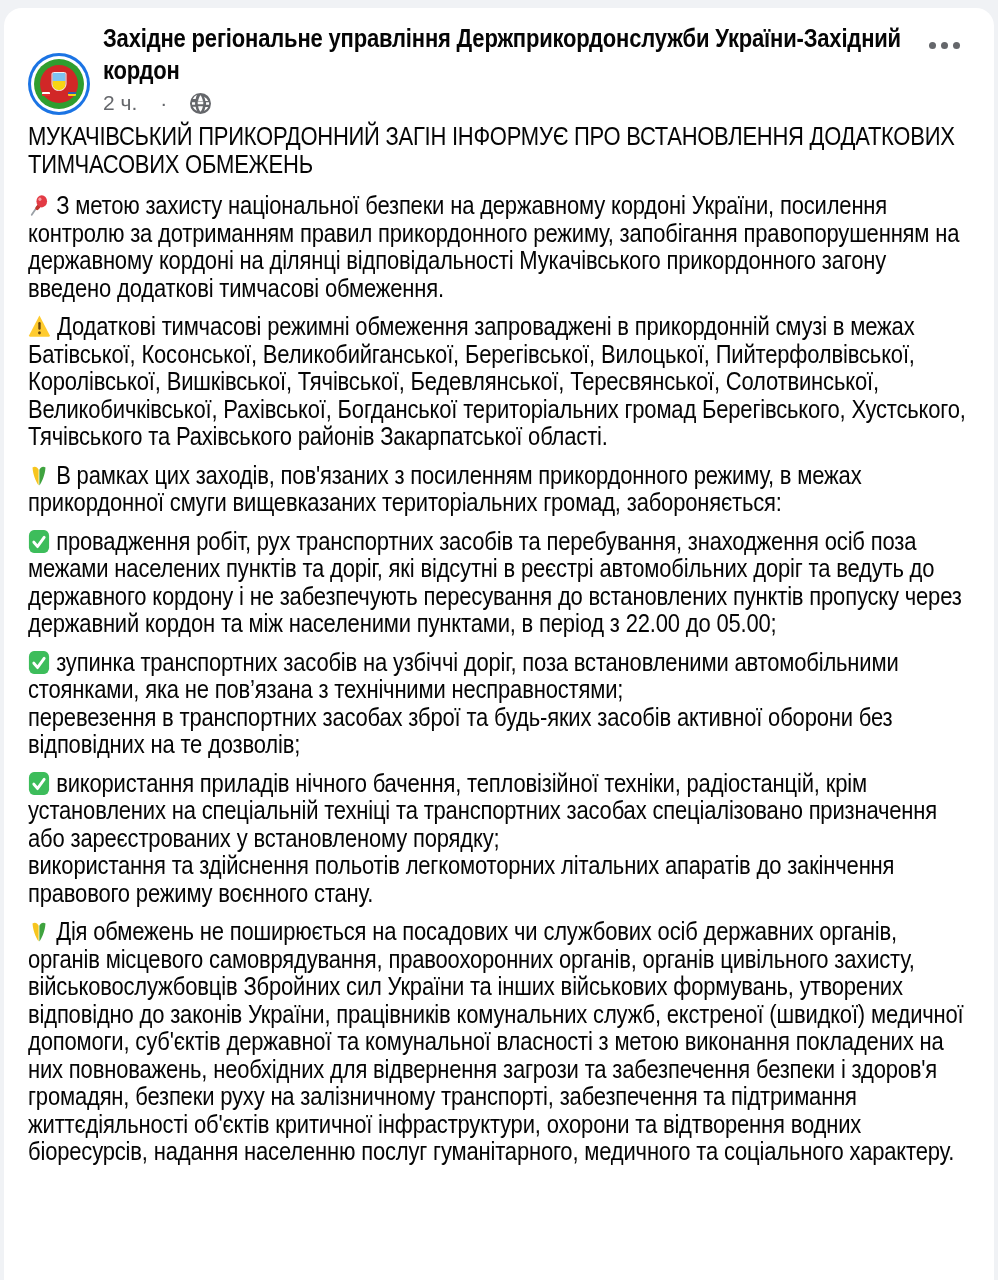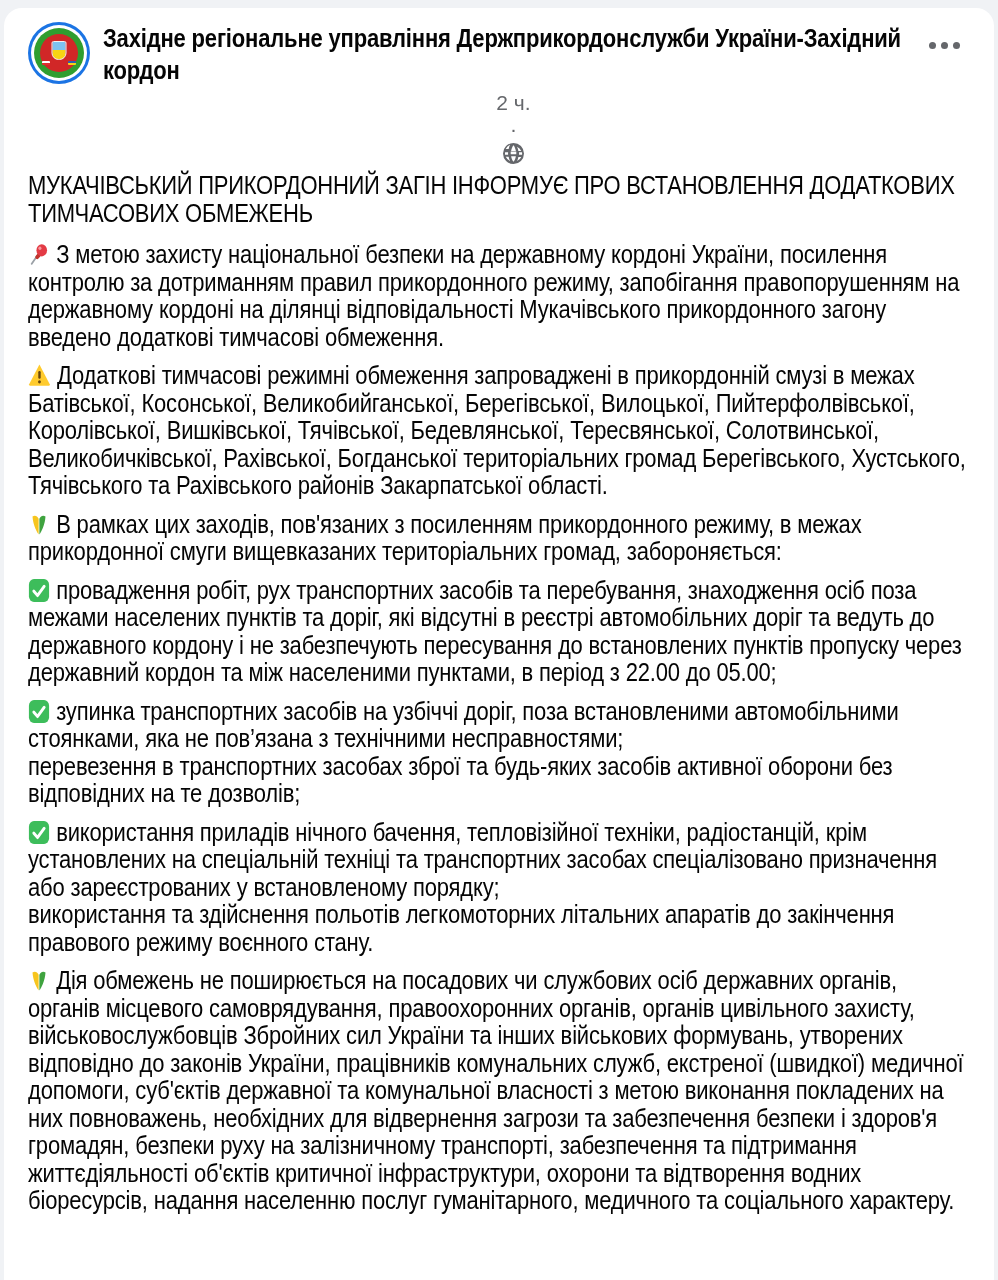--- a/index.html
+++ b/index.html
@@ -14,21 +14,21 @@
     background:#ffffff;
     border-radius:18px 18px 0 0;
     height:1272px;
     box-sizing:border-box;
     overflow:hidden;
     position:relative;
   }
   
   .header{
     display:flex;
-    align-items:flex-start;
+    align-items:flex-end;
     padding:14px 70px 2px 24px;
     position:relative;
   }
   .avatar{
     flex:0 0 auto;
     width:62px;height:62px;border-radius:50%;
     background:#1b74e4;padding:3px;box-sizing:border-box;
     cursor:pointer;
   }
   .av-white{width:100%;height:100%;border-radius:50%;background:#ffffff;padding:3px;box-sizing:border-box;}
@@ -49,23 +49,23 @@
     width:936px;
     transform:scaleX(0.88);
     transform-origin:0 0;
   }
   .page-name{
     font-size:25px;line-height:32px;font-weight:bold;
     color:#050505;letter-spacing:-0.2px;
     cursor:pointer;
   }
   .meta{
-    display:flex;align-items:center;gap:2px;
+    display:flex;align-items:center;gap:23px;
     margin-top:5px;
-    font-size:21px;color:#65676B;flex-direction:column;
+    font-size:21px;color:#65676B;
   }
   .meta .sep{color:#65676B;}
   .meta .globe{display:inline-flex;align-items:center;}
   .more{
     position:absolute;top:28px;right:28px;
     display:flex;gap:5px;align-items:center;
     padding:6px;cursor:pointer;
   }
   .more .dot{width:7px;height:7px;border-radius:50%;background:#65676b;}
   

